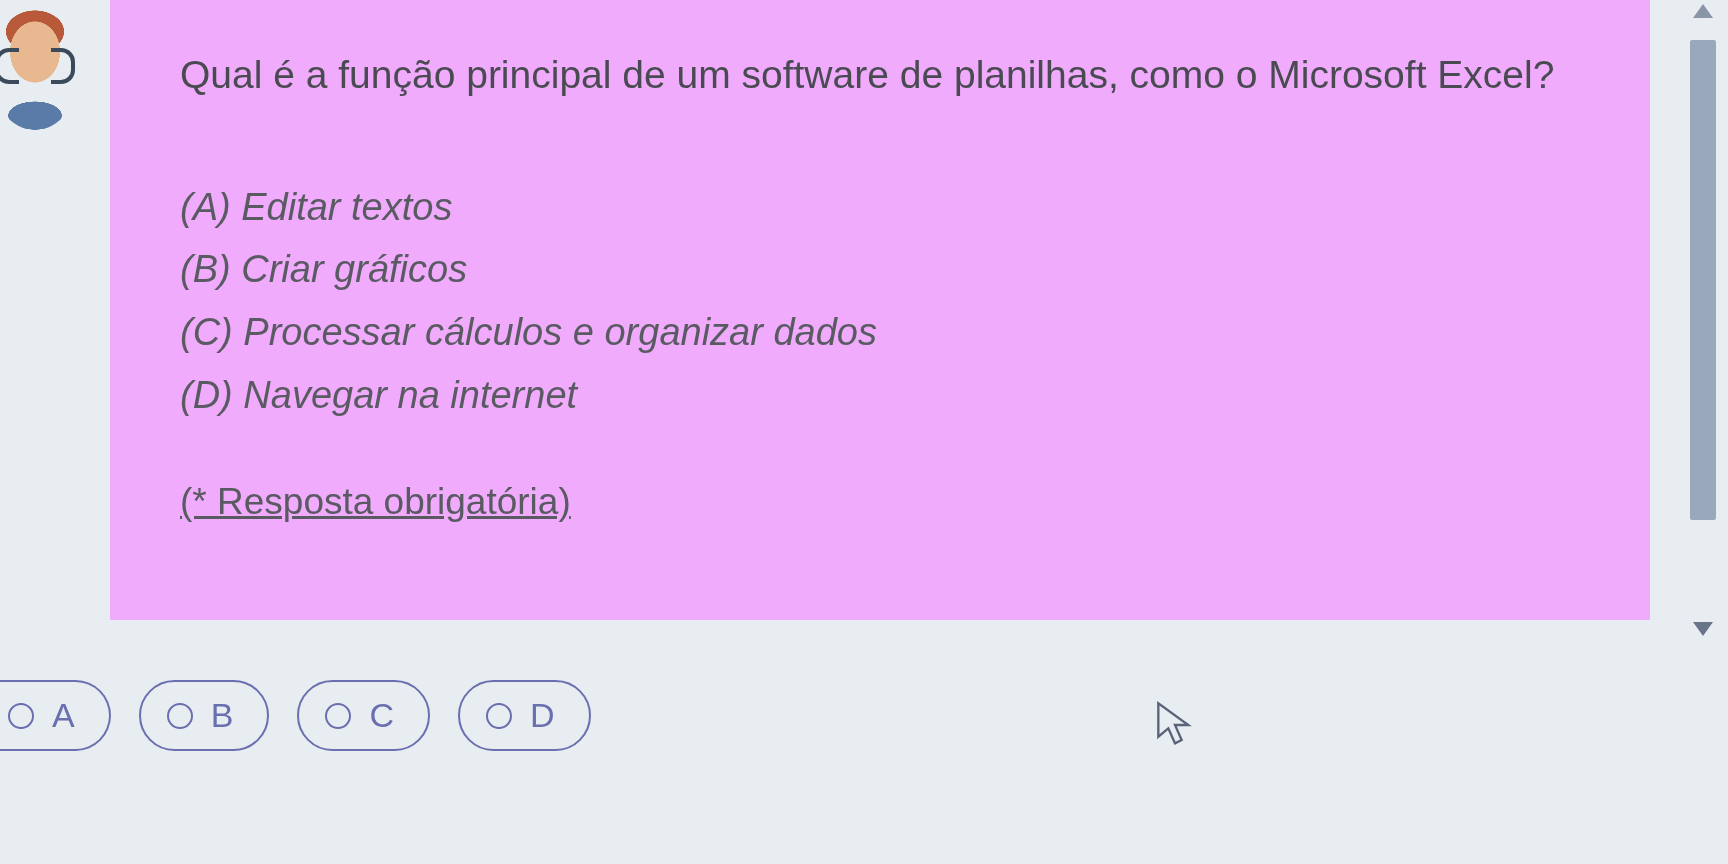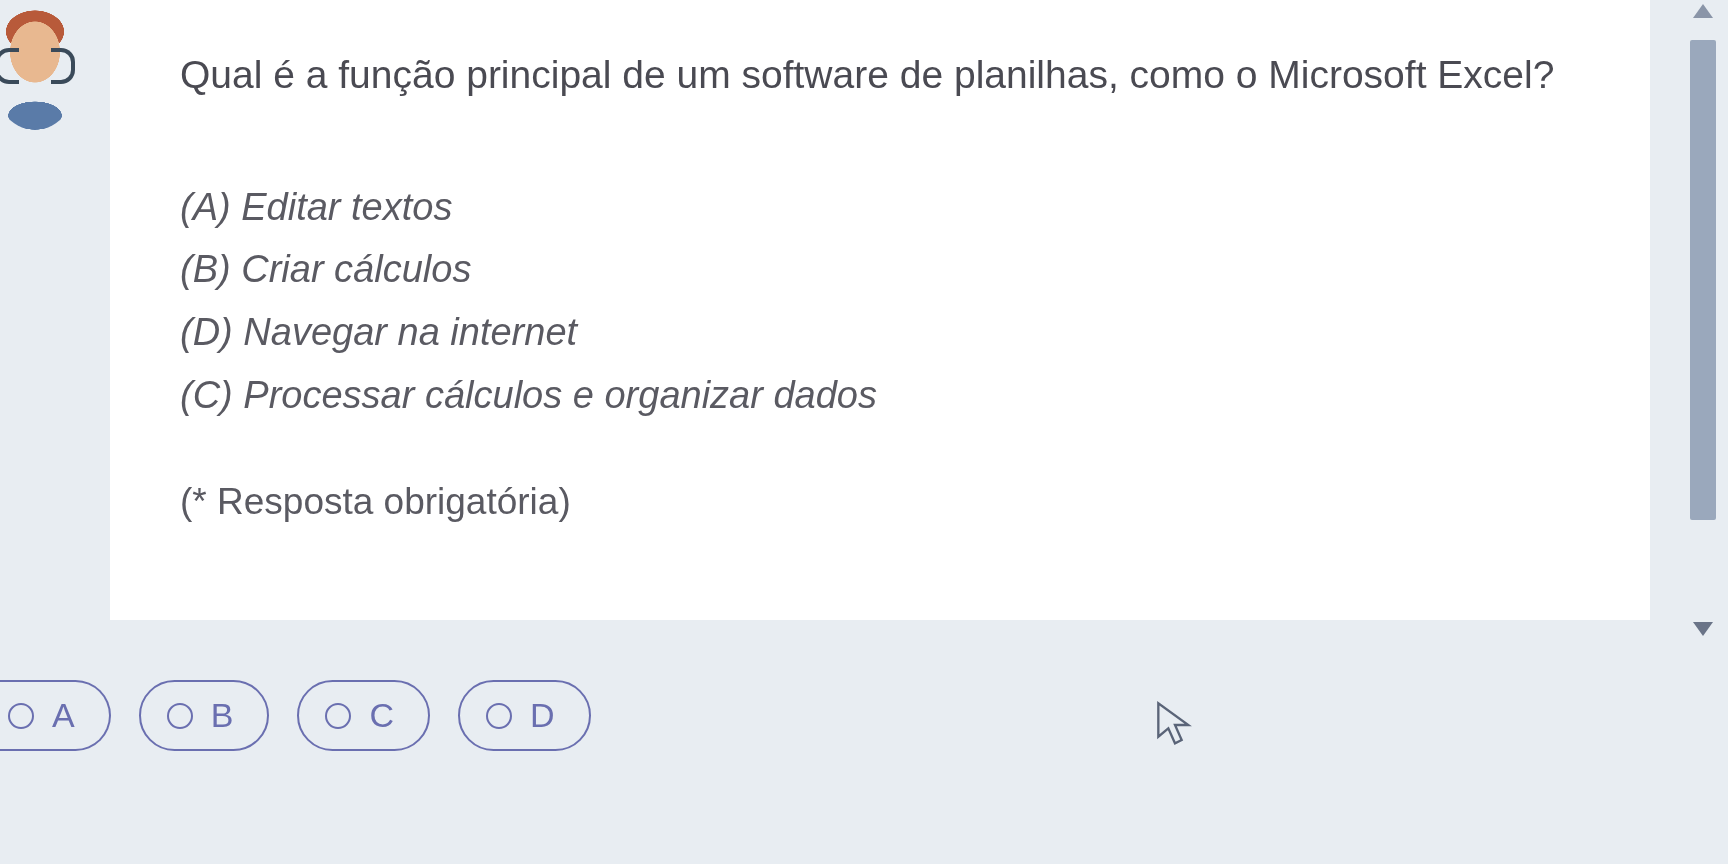--- a/index.html
+++ b/index.html
@@ -10,21 +10,21 @@
       font-family: Arial, Helvetica, sans-serif;
       position: relative;
       overflow: hidden;
     }
     .question-panel {
       position: absolute;
       left: 110px;
       top: 0;
       width: 1540px;
       height: 620px;
-      background: #ffffff;
+      background: #f0abfc;
       padding: 50px 70px 30px 70px;
     }
     .avatar {
       position: absolute;
       left: -10px;
       top: 10px;
       width: 90px;
       height: 120px;
       border-radius: 50%;
       background: radial-gradient(ellipse 45px 55px at 50% 35%, #e8b890 0%, #e8b890 55%, transparent 56%),
@@ -59,20 +59,21 @@
     .options {
       font-size: 38px;
       color: #5a5a62;
       line-height: 1.65;
     }
     .option-row { display: block; font-style: italic; }
     .required-note {
       font-size: 37px;
       color: #5a5a62;
       margin-top: 55px;
+      text-decoration: underline;
     }
     .answer-row {
       position: absolute;
       left: 0;
       top: 680px;
       display: flex;
       gap: 28px;
       align-items: center;
     }
     .answer-pill {
@@ -148,23 +149,23 @@
   </style>
 </head>
 <body>
 
 <div class="avatar"></div>
 
 <div class="question-panel">
   <div class="question-text">Qual é a função principal de um software de planilhas, como o Microsoft Excel?</div>
   <div class="options">
     <span class="option-row">(A) Editar textos</span>
-    <span class="option-row">(B) Criar cálculos</span>
+    <span class="option-row">(B) Criar gráficos</span>
+    <span class="option-row">(C) Processar cálculos e organizar dados</span>
     <span class="option-row">(D) Navegar na internet</span>
-    <span class="option-row">(C) Processar cálculos e organizar dados</span>
   </div>
   <div class="required-note">(* Resposta obrigatória)</div>
 </div>
 
 <div class="scrollbar">
   <div class="scrollbar-up"></div>
   <div class="scrollbar-thumb"></div>
   <div class="scrollbar-down"></div>
 </div>
 

